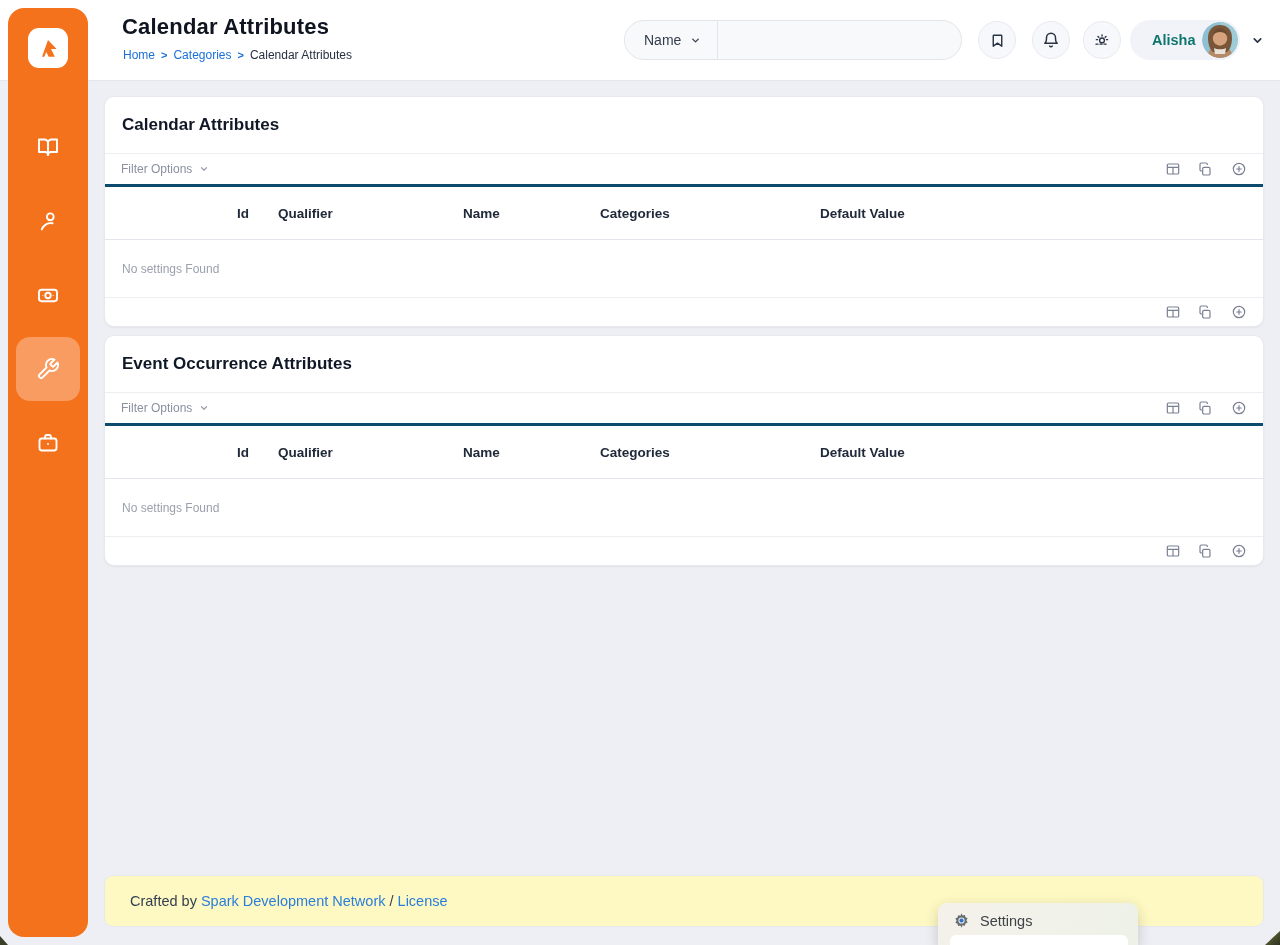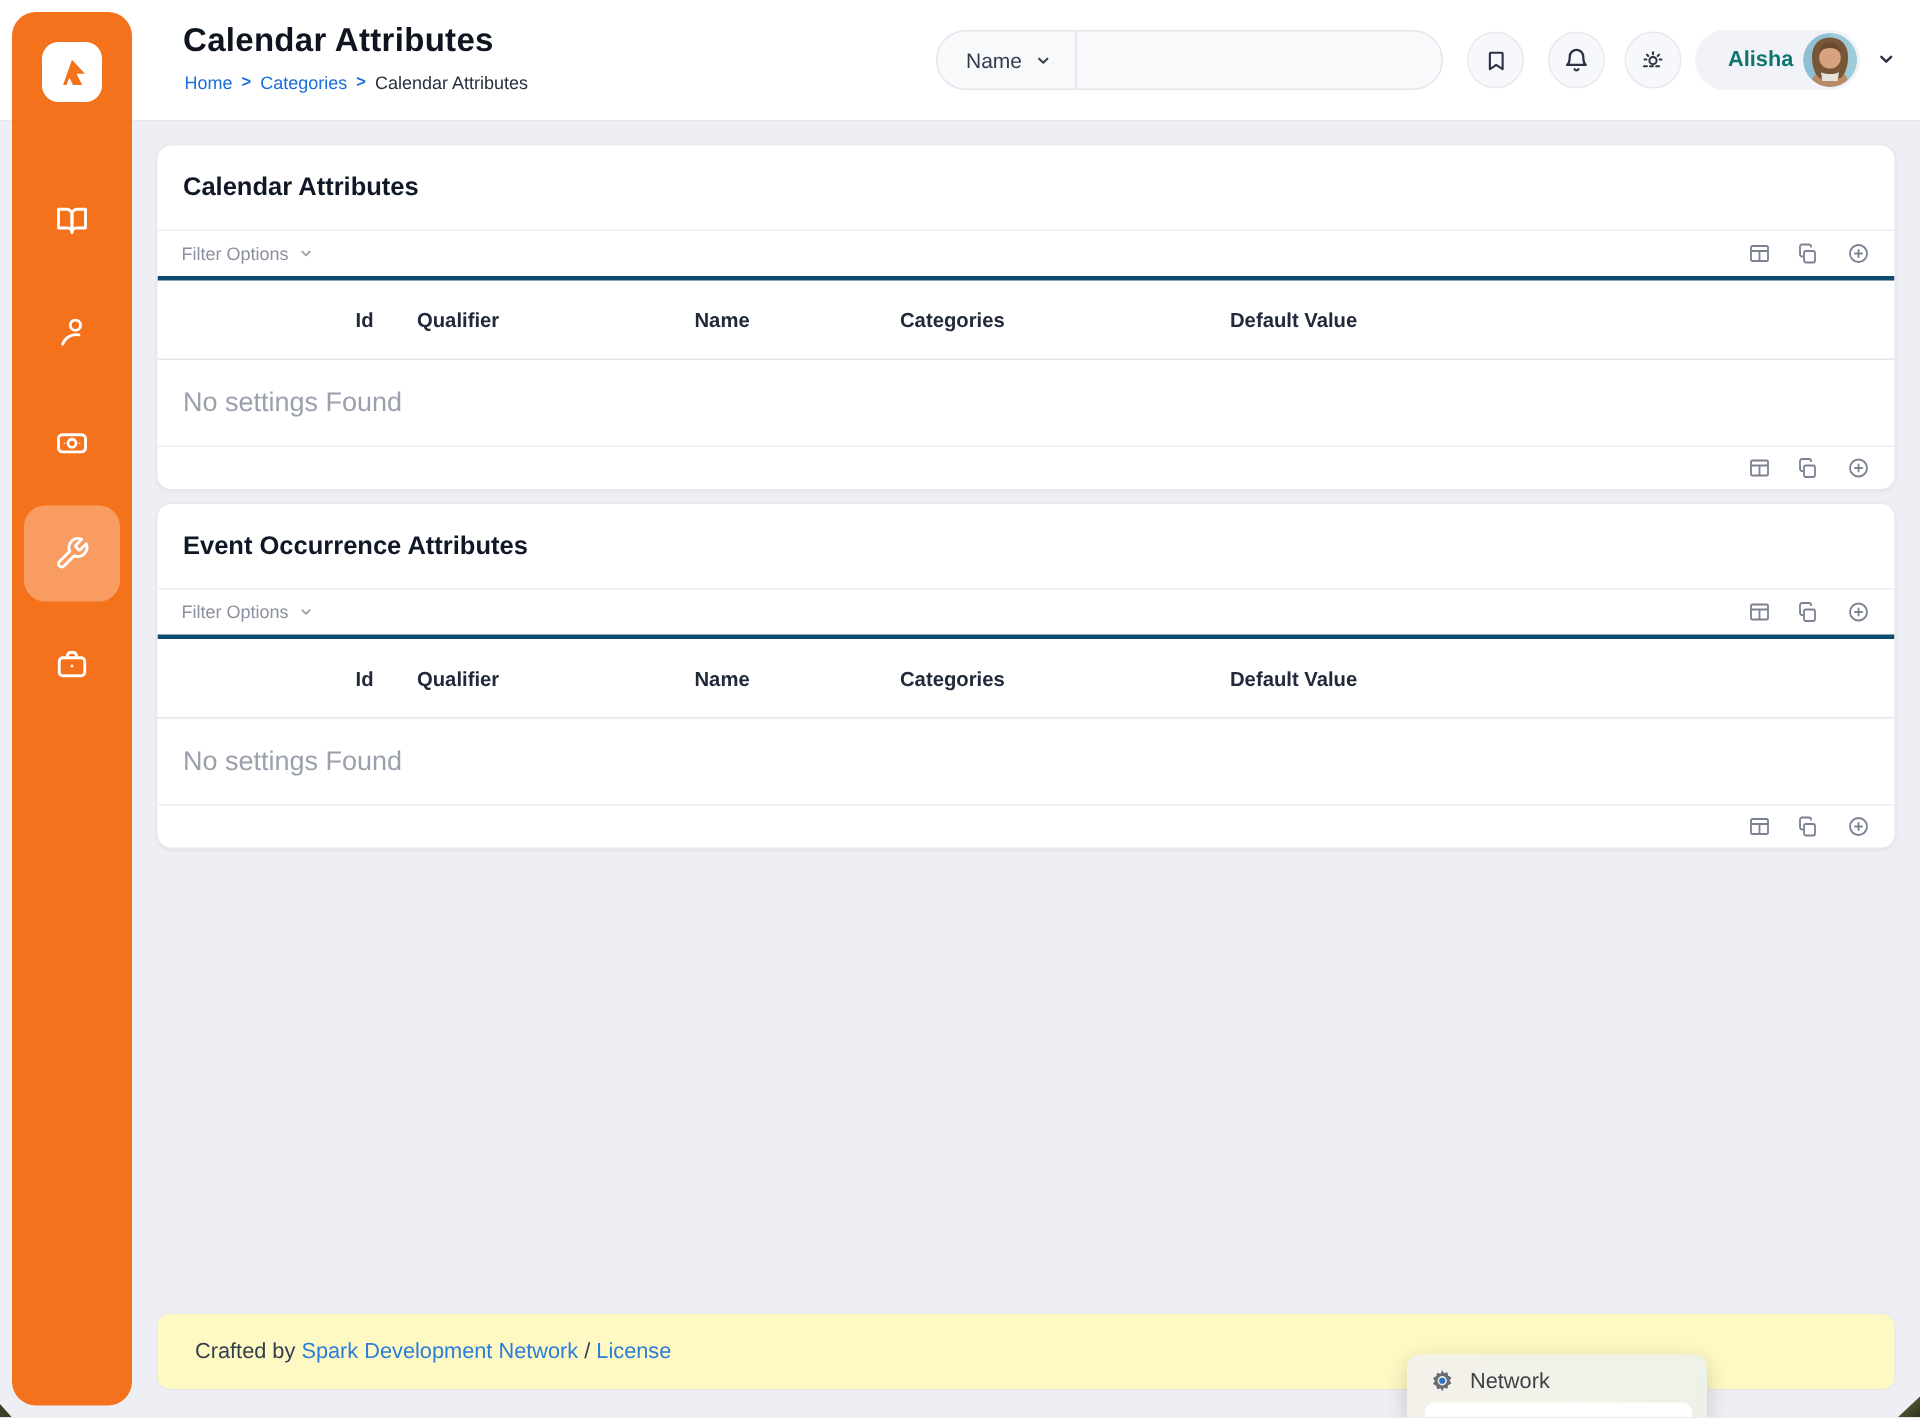--- a/index.html
+++ b/index.html
@@ -35,21 +35,21 @@
 
   
   .panel{position:absolute;left:104px;width:1160px;background:#fff;border:1px solid #e7e9ef;border-radius:10px;box-shadow:0 1px 2px rgba(16,24,40,.05);box-sizing:border-box;overflow:hidden;}
   .panel-title{height:56px;display:flex;align-items:center;padding:0 17px;font-size:17px;font-weight:800;color:#101827;border-bottom:1px solid #eceef2;}
   .filter-row{height:30px;display:flex;align-items:center;padding:0 16px;border-bottom:3px solid #0c4a6e;}
   .filter-toggle{display:flex;align-items:center;gap:7px;background:none;border:none;padding:0;cursor:pointer;font-family:inherit;font-size:12px;color:#8b90a0;}
   .grid-actions{margin-left:auto;display:flex;align-items:center;gap:17px;color:#7a8193;}
   .icon-btn{background:none;border:none;padding:0;color:#7a8193;cursor:pointer;display:flex;align-items:center;}
   .thead{display:grid;grid-template-columns:116px 41px 185px 137px 220px 1fr;align-items:center;height:52px;border-bottom:1px solid #e3e6ec;padding-left:16px;}
   .thead span{font-size:13.5px;font-weight:700;color:#212a3a;cursor:pointer;}
-  .empty-row{height:57px;display:flex;align-items:center;padding-left:17px;font-size:18px;color:#9aa1ad;border-bottom:1px solid #eceef2;}
+  .empty-row{height:57px;display:flex;align-items:center;padding-left:17px;font-size:12px;color:#9aa1ad;border-bottom:1px solid #eceef2;}
   .tfoot{height:28px;display:flex;align-items:center;padding:0 16px;}
 
   
   .footer-card{position:absolute;left:104px;top:875px;width:1160px;height:52px;background:#fef9c3;border:1px solid #e7e9ef;border-radius:9px;box-sizing:border-box;display:flex;align-items:center;padding-left:25px;font-size:14.5px;color:#333e50;}
   .footer-card a{color:#2a7edb;text-decoration:none;cursor:pointer;}
   .footer-card .gap{white-space:pre;}
 
   
   .settings-popup{position:absolute;left:938px;top:903px;width:200px;height:42px;border-radius:9px 9px 0 0;background:linear-gradient(100deg,#f4f1ea 0%,#f0f2ea 70%,#eef1e7 100%);box-shadow:0 4px 14px rgba(0,0,0,.18);z-index:8;}
   .settings-head{display:flex;align-items:center;gap:10px;padding:9px 0 0 15px;cursor:pointer;}
@@ -313,21 +313,21 @@
     <a>License</a>
   </div>
 
   <div class="settings-popup">
     <div class="settings-head">
       <svg width="17" height="17" viewBox="0 0 24 24">
         <path fill="#686d74" d="M12 1.8l1.5 3.1 3.3-.8.8 3.3 3.1 1.5-1.8 2.9 1.8 2.9-3.1 1.5-.8 3.3-3.3-.8L12 22.2l-1.5-3.1-3.3.8-.8-3.3-3.1-1.5 1.8-2.9-1.8-2.9 3.1-1.5.8-3.3 3.3.8z"></path>
         <circle cx="12" cy="12" r="4.4" fill="#eceae4"></circle>
         <circle cx="12" cy="12" r="2.9" fill="#2b74c9"></circle>
       </svg>
-      <span class="settings-label">Network</span>
+      <span class="settings-label">Settings</span>
     </div>
     <div class="settings-sheet"></div>
   </div>
 
   <div class="corner-br"></div>
   <div class="corner-bl"></div>
 
 </div>
 
 </body></html>

